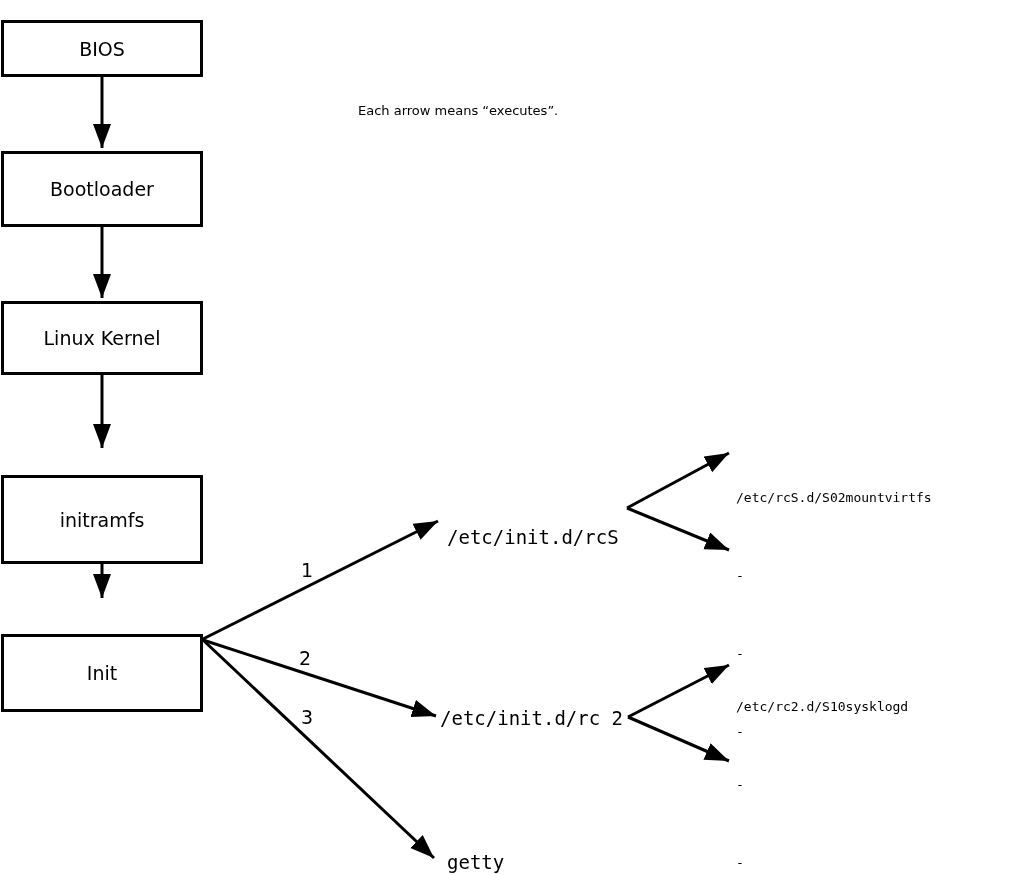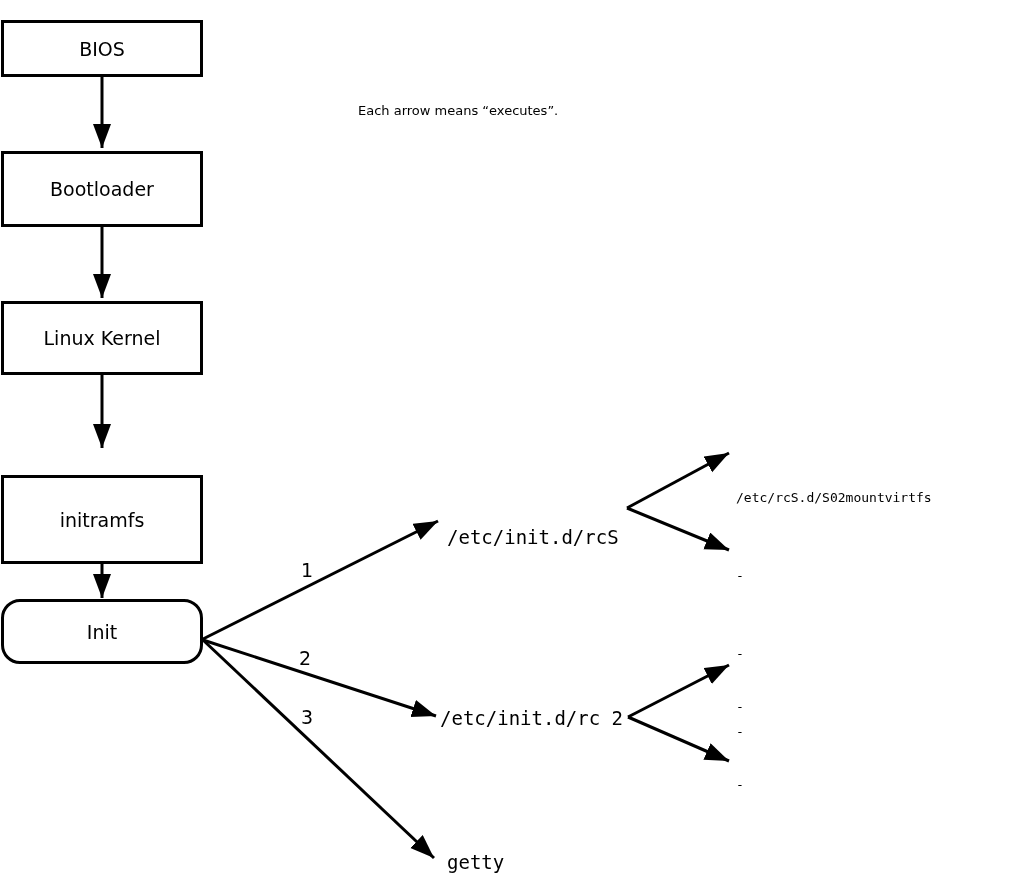--- a/index.html
+++ b/index.html
@@ -98,21 +98,21 @@
   </div>
   <div class="box" style="top:301px;height:74px;">
     <span>Linux Kernel</span>
   </div>
   <div class="box" style="top:151px;height:76px;">
     <span>Bootloader</span>
   </div>
   <div class="box" style="top:475px;height:89px;">
     <span>initramfs</span>
   </div>
-  <div class="box" style="top:599px;height:65px;border-radius:19px;">
+  <div class="box" style="top:634px;height:78px;">
     <span>Init</span>
   </div>
 
   <div class="note">Each arrow means “executes”.</div>
 
   <div class="num" style="left:301px;top:559px;">1</div>
   <div class="num" style="left:299px;top:647px;">2</div>
   <div class="num" style="left:301px;top:706px;">3</div>
 
   <div class="mono" style="left:447px;top:484px;margin-top:43px;">/etc/init.d/rcS</div>
@@ -120,19 +120,20 @@
   <div class="mono" style="left:447px;top:852px;">getty</div>
 
   <div class="group" style="left:736px;top:433px;">
     <div>/etc/rcS.d/S02mountvirtfs</div>
     <div>-</div>
     <div>-</div>
     <div>-</div>
   </div>
 
   <div class="group" style="left:736px;top:642px;">
+    <div>/etc/rc2.d/S10sysklogd</div>
     <div>-</div>
     <div>-</div>
     
     
   </div>
 
 </div>
 
 </body></html>

